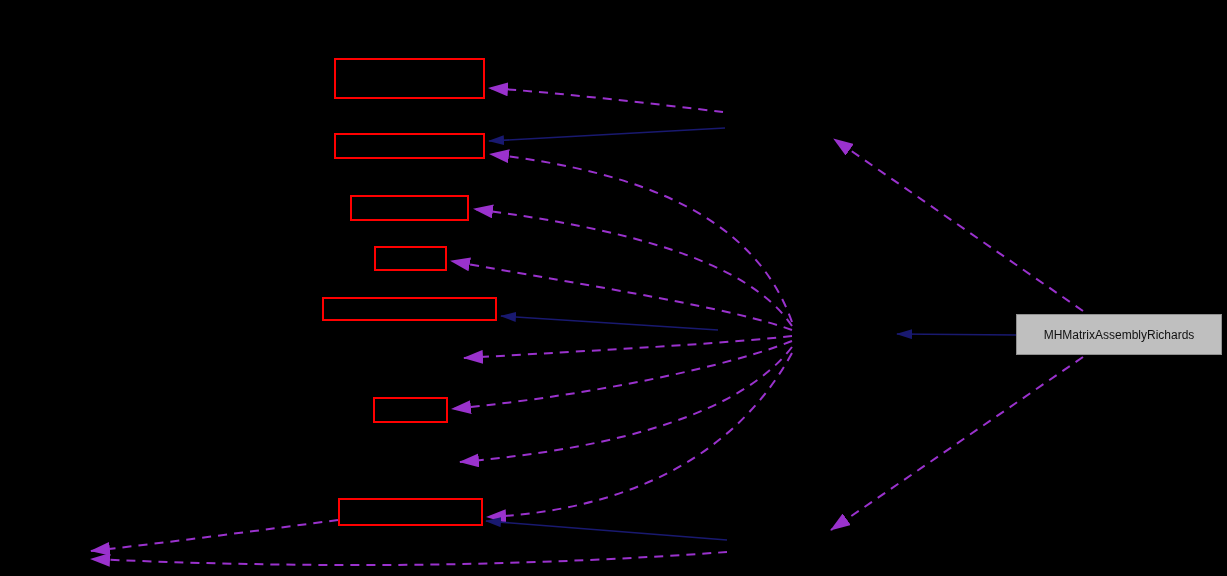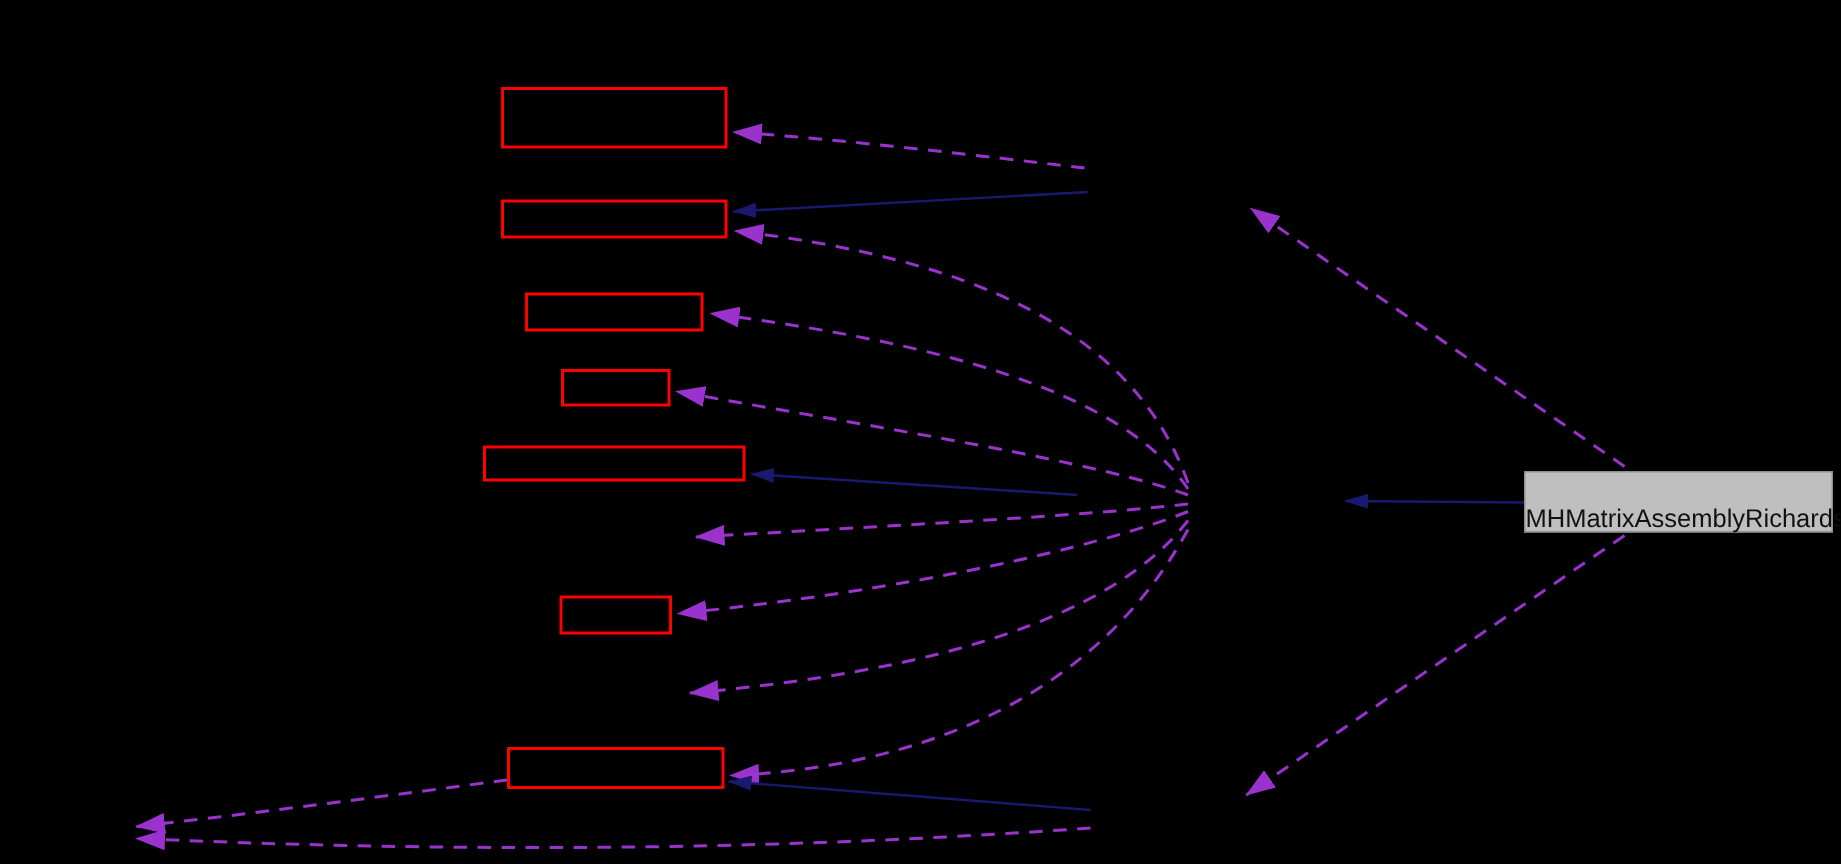--- a/index.html
+++ b/index.html
@@ -22,23 +22,23 @@
   svg.edges{position:absolute;left:0;top:0;}
   .edge{fill:none;stroke-width:2;}
   .edge.dashed{stroke:var(--purple);stroke-dasharray:9 7;}
   .edge.solid{stroke:var(--blue);stroke-width:1.6;}
   .node{position:absolute;box-sizing:border-box;}
   .node.red{border:2px solid var(--red);background:transparent;}
   .node.main{
     background:var(--main-fill);
     border:1px solid var(--main-border);
     color:var(--main-text);
-    font-size:17px;line-height:16px;
+    font-size:12px;line-height:16px;
     text-align:center;
-    display:flex;flex-direction:column;justify-content:flex-end;
+    display:flex;flex-direction:column;justify-content:center;
   }
 </style>
 </head>
 <body>
 
 <div class="stage">
 
   <svg class="edges" width="1227" height="576" viewBox="0 0 1227 576">
     <defs>
       <marker id="arrow-purple" viewBox="0 0 20 14" refX="19" refY="7" markerWidth="20" markerHeight="14" markerUnits="userSpaceOnUse" orient="auto">

